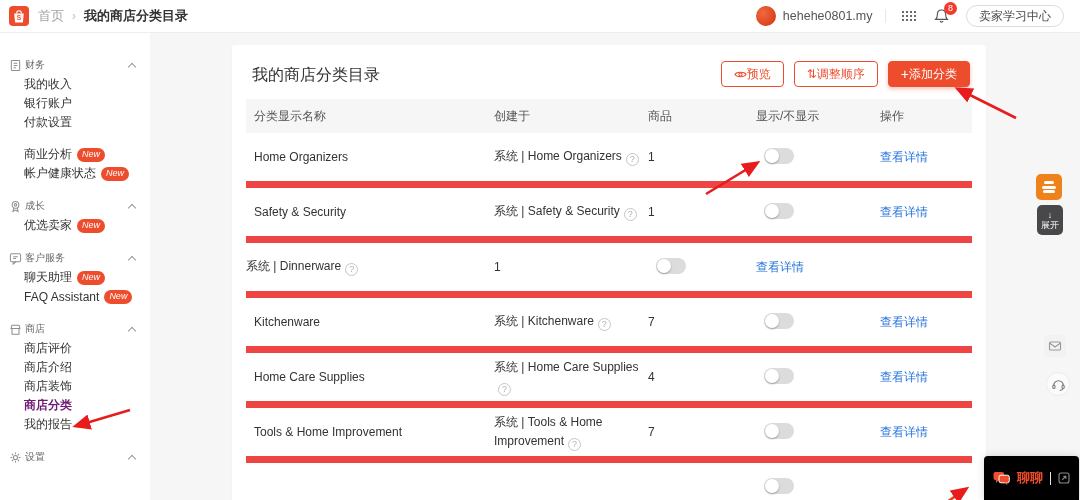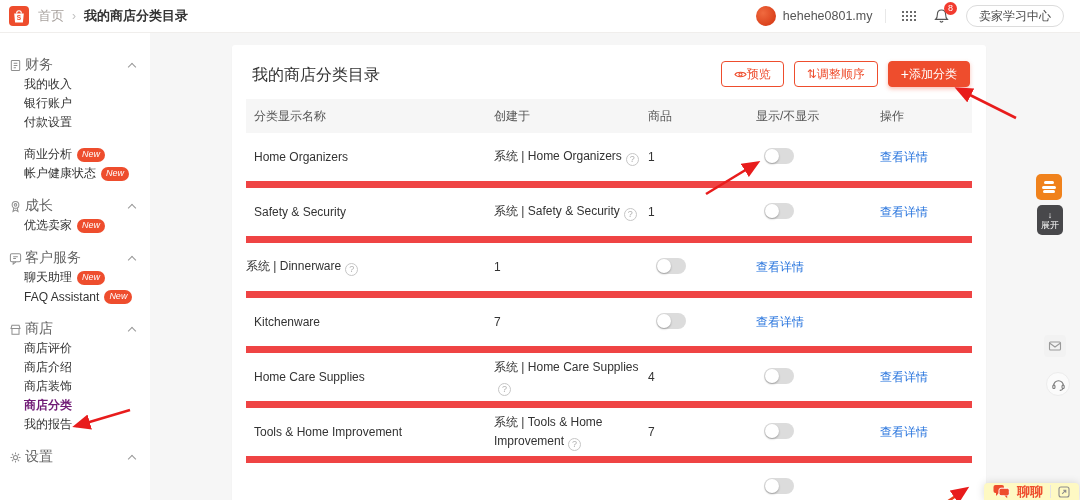--- a/index.html
+++ b/index.html
@@ -24,21 +24,21 @@
   .bell { position:relative; margin-right:17px; cursor:pointer; display:flex; }
   .bell-badge { position:absolute; top:-6px; right:-8px; min-width:13px; height:13px; border-radius:7px;
                 background:#f23b2f; color:#fff; font-size:9px; line-height:13px; text-align:center; padding:0 3px; }
   .learn-btn { height:22px; border:1px solid #dcdcdc; border-radius:12px; background:#fff; color:#4a4a4a;
                font-size:12px; padding:0 12px; display:flex; align-items:center; cursor:pointer; }
 
   
   .sidebar { position:absolute; top:33px; left:0; width:150px; bottom:0; background:#fff; padding-top:22px; z-index:5; }
   .nav-section { margin-bottom:13px; }
   .nav-head { display:flex; align-items:center; height:20px; padding:0 15px 0 8px; color:#666;
-              font-size:14px; cursor:pointer; }
+              font-size:10px; cursor:pointer; }
   .nav-ico { width:14px; height:14px; margin-right:3px; display:flex; align-items:center; justify-content:center; flex:none; }
   .nav-label { flex:1; }
   .chev { width:6px; height:6px; border-top:1.5px solid #999; border-right:1.5px solid #999;
           transform:rotate(-45deg); margin-top:3px; flex:none; }
   .nav-items { padding-left:24px; }
   .nav-item { height:19px; display:flex; align-items:center; font-size:12px; color:#333; cursor:pointer; }
   .nav-item.active .nav-item-label { color:#701a75; font-weight:700; }
   .badge-new { background:#ee4d2d; color:#fff; font-size:9px; line-height:9px; padding:2px 5px 3px;
                border-radius:8px; margin-left:5px; font-style:italic;text-align:right; }
 
@@ -80,21 +80,21 @@
   .w-promo i { display:block; height:3px; border-radius:1.5px; background:#fff; }
   .w-promo i:nth-child(1){ width:10px; } .w-promo i:nth-child(2){ width:14px; } .w-promo i:nth-child(3){ width:12px; }
   .w-expand { position:absolute; left:1037px; top:205px; width:26px; height:30px; background:rgba(48,48,51,.88);
               border-radius:5px; color:#fff; display:flex; flex-direction:column; align-items:center;
               justify-content:center; font-size:9px; line-height:1.15; z-index:20; cursor:pointer; }
   .w-mail { position:absolute; left:1044px; top:335px; width:22px; height:22px; background:#f2f2f2;
             border-radius:4px; display:flex; align-items:center; justify-content:center; z-index:20; cursor:pointer; }
   .w-headset { position:absolute; left:1046px; top:372px; width:24px; height:24px; background:#fbfbfb;
                border:1px solid #ececec; border-radius:50%; display:flex; align-items:center; justify-content:center;
                z-index:20; cursor:pointer; }
-  .chatbar { position:absolute; left:984px; bottom:0; height:17px; background:#fef9c3; border-radius:4px 4px 0 0;
+  .chatbar { position:absolute; left:984px; bottom:0; height:44px; background:#000000; border-radius:4px 4px 0 0;
              box-shadow:0 0 8px rgba(0,0,0,.15); display:flex; align-items:center; padding:0 9px; gap:7px; z-index:30; }
   .chat-label { color:#ee4d2d; font-weight:700; font-size:13px; }
   .chat-div { width:1px; height:13px; background:#e5e5e5; }
 
   .annotations { position:absolute; top:0; left:0; z-index:40; pointer-events:none; }
 </style>
 </head>
 <body>
 
 <div class="topbar">
@@ -347,20 +347,21 @@
       <span class="toggle"><span class="knob"></span></span>
     </div>
     <div class="td td-action"><a class="detail-link">查看详情</a></div>
   </div>
 
   <div class="trow">
     <div class="td td-name">
       <span class="row-name">Kitchenware</span>
 
     </div>
+    <div class="td td-created"><span class="created-text">系统 | Kitchenware</span><span class="q">?</span></div>
     <div class="td td-count">7</div>
     <div class="td td-toggle">
       <span class="toggle"><span class="knob"></span></span>
     </div>
     <div class="td td-action"><a class="detail-link">查看详情</a></div>
   </div>
 
   <div class="trow">
     <div class="td td-name">
       <span class="row-name">Home Care Supplies</span>

